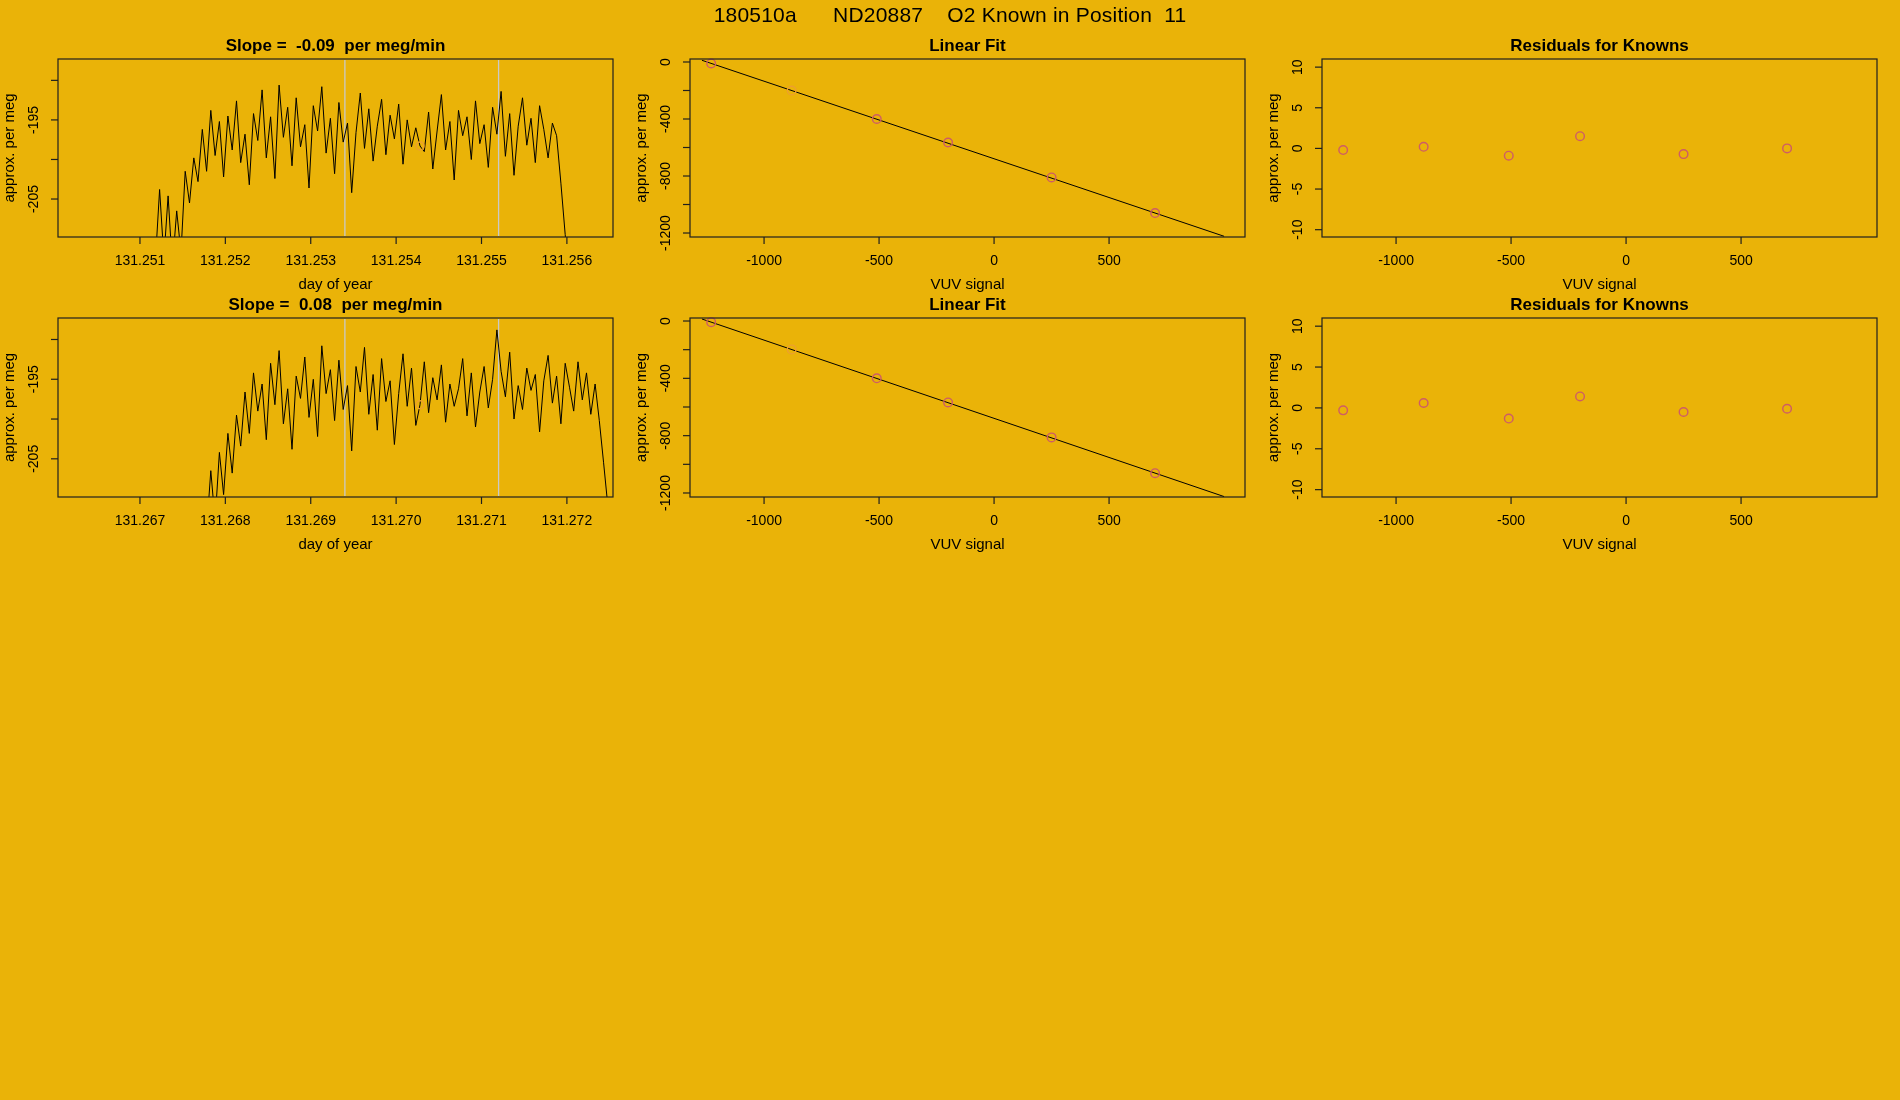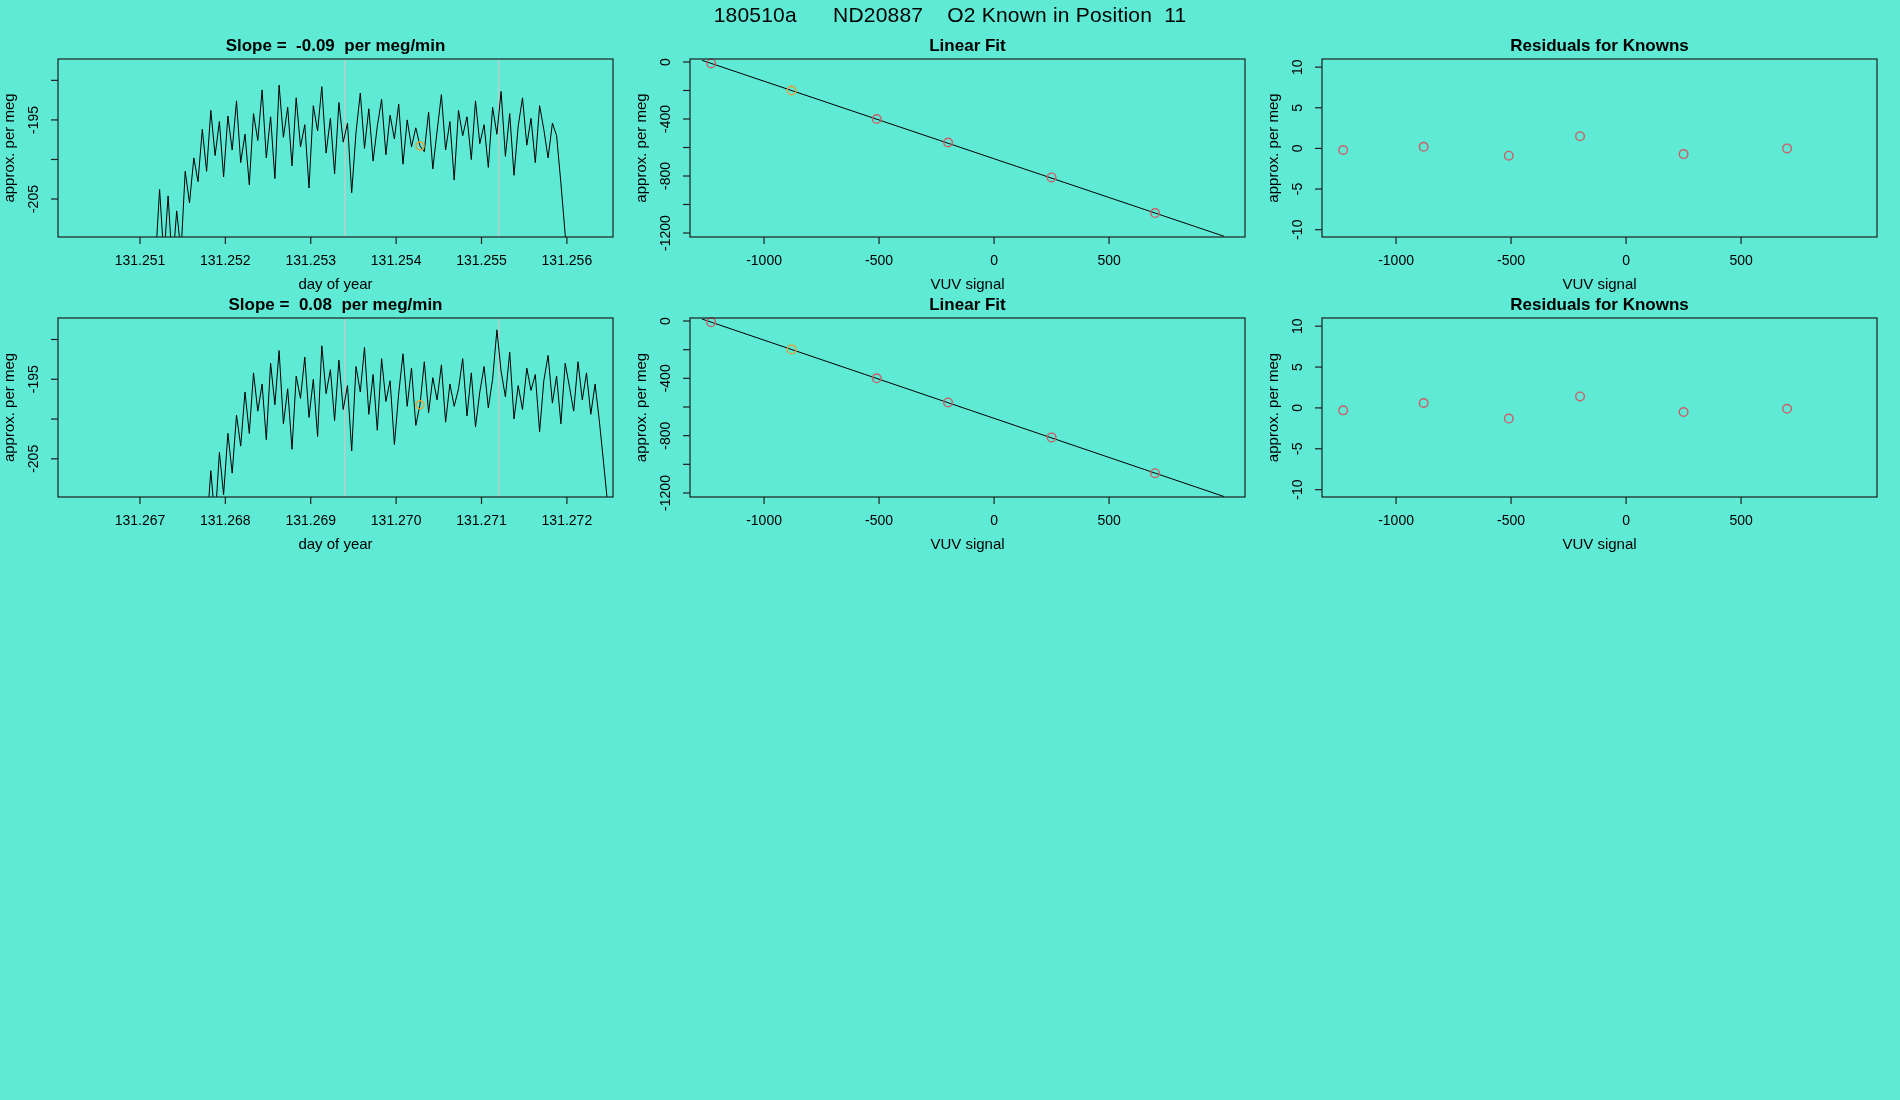--- a/index.html
+++ b/index.html
@@ -1,17 +1,17 @@
 <!DOCTYPE html>
 <html><head>
 <meta charset="utf-8">
 <style>
   html,body{margin:0;padding:0;background:#ffffff;}
   body{width:1900px;height:1100px;overflow:hidden;}
-  .canvas{position:relative;width:1900px;height:1100px;background:#5eead4;
+  .canvas{position:relative;width:1900px;height:1100px;background:#eab308;
           font-family:"Liberation Sans", sans-serif;}
   .main-title{position:absolute;top:3px;left:0;width:1900px;text-align:center;
               font-size:21px;color:#000;white-space:pre;letter-spacing:.2px;}
   svg{position:absolute;top:0;left:0;}
   text{fill:#000;font-family:"Liberation Sans", sans-serif;white-space:pre;}
   .t-tick{font-size:14px;}
   .t-title{font-size:17px;font-weight:700;}
   .t-axis{font-size:15px;}
 </style>
 </head>

